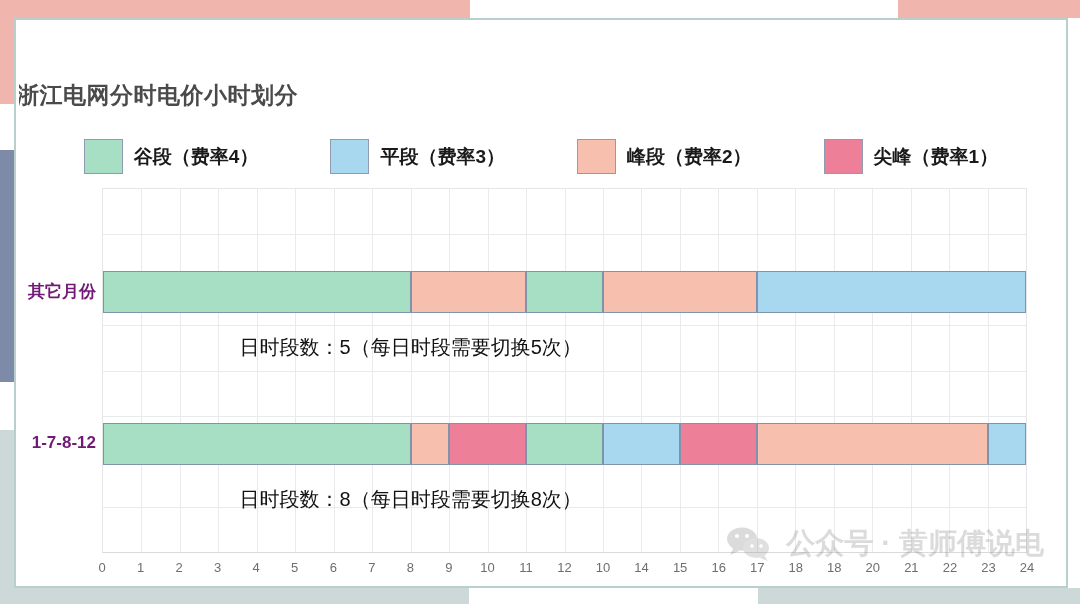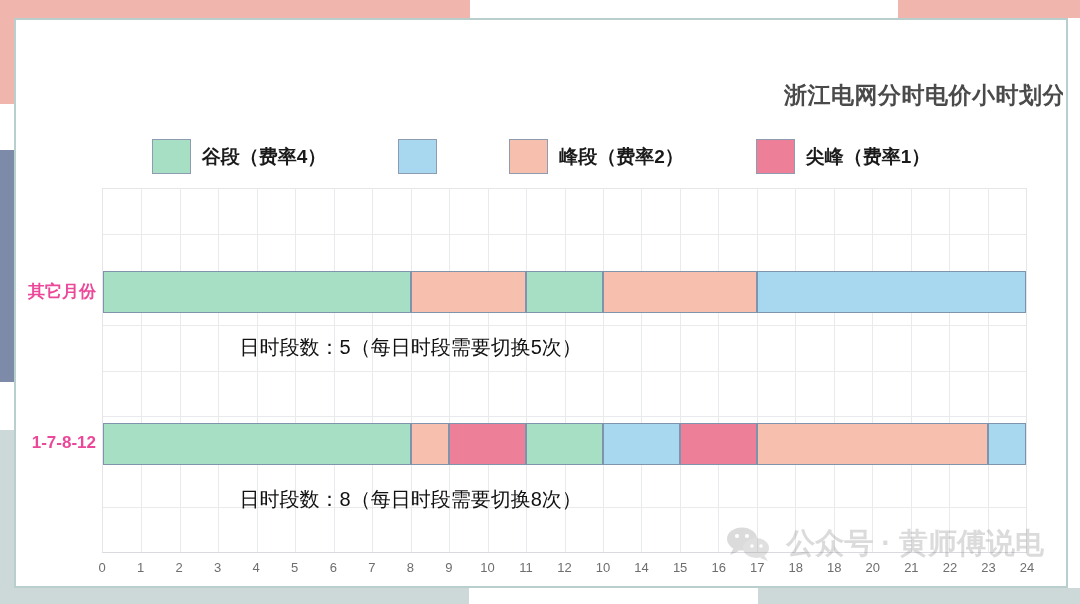--- a/index.html
+++ b/index.html
@@ -39,21 +39,21 @@
     position: absolute;
     left: 14px; top: 18px; right: 12px; bottom: 16px;
     background: #ffffff;
     border: 2px solid #b9cfcd;
     outline: 3px solid #ffffff;
     outline-offset: -5px;
   }
 
   
   #chart-title {
-    text-align: right;
+    text-align: left;
     font-size: 23px;
     font-weight: bold;
     color: #4a4a4a;
     margin-top: 60px;
     letter-spacing: 0.5px;
   }
 
   
   #legend {
     display: flex;
@@ -82,21 +82,21 @@
     bottom: 6px;
   }
 
   
   #y-labels { position: absolute; left: 0; top: 0; width: 86px; height: 100%; }
   .y-label {
     position: absolute;
     right: 6px;
     font-size: 17px;
     font-weight: bold;
-    color: #ec4899;
+    color: #701a75;
     white-space: nowrap;
     transform: translateY(-50%);
     margin-left: 48px;
   }
 
   
   #grid {
     position: absolute;
     left: 86px;
     right: 39px;
@@ -181,20 +181,21 @@
 
     <div id="chart-title">浙江电网分时电价小时划分</div>
 
     <div id="legend">
         <div class="legend-item">
           <span class="legend-swatch" style="background: rgb(167, 223, 197);"></span>
           <span class="legend-label">谷段（费率4）</span>
         </div>
         <div class="legend-item">
           <span class="legend-swatch" style="background: rgb(167, 216, 240);"></span>
+          <span class="legend-label">平段（费率3）</span>
         </div>
         <div class="legend-item">
           <span class="legend-swatch" style="background: rgb(247, 192, 174);"></span>
           <span class="legend-label">峰段（费率2）</span>
         </div>
         <div class="legend-item">
           <span class="legend-swatch" style="background: rgb(237, 128, 152);"></span>
           <span class="legend-label">尖峰（费率1）</span>
         </div>
       </div>

